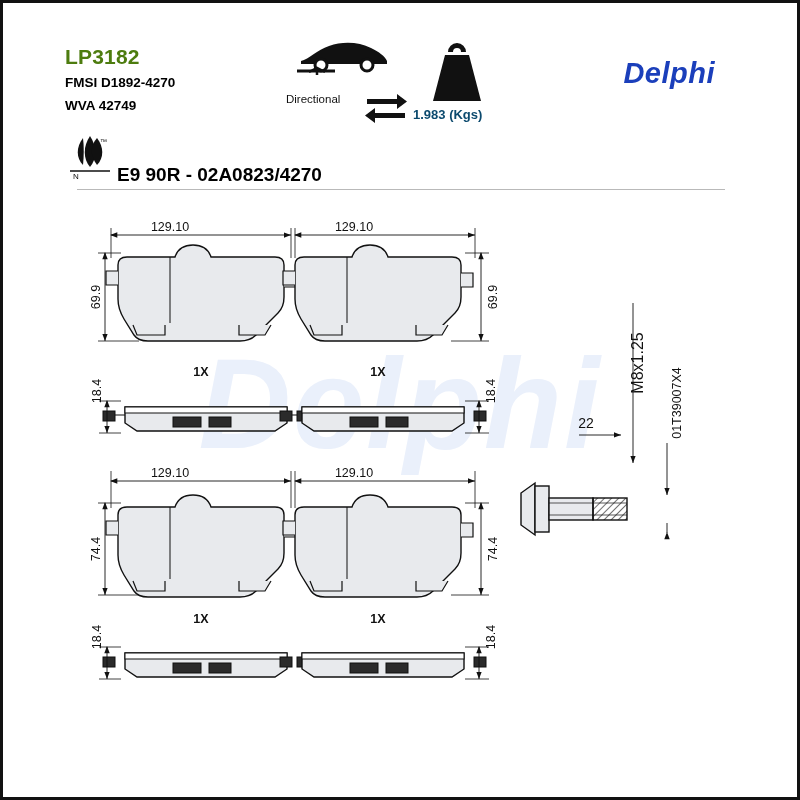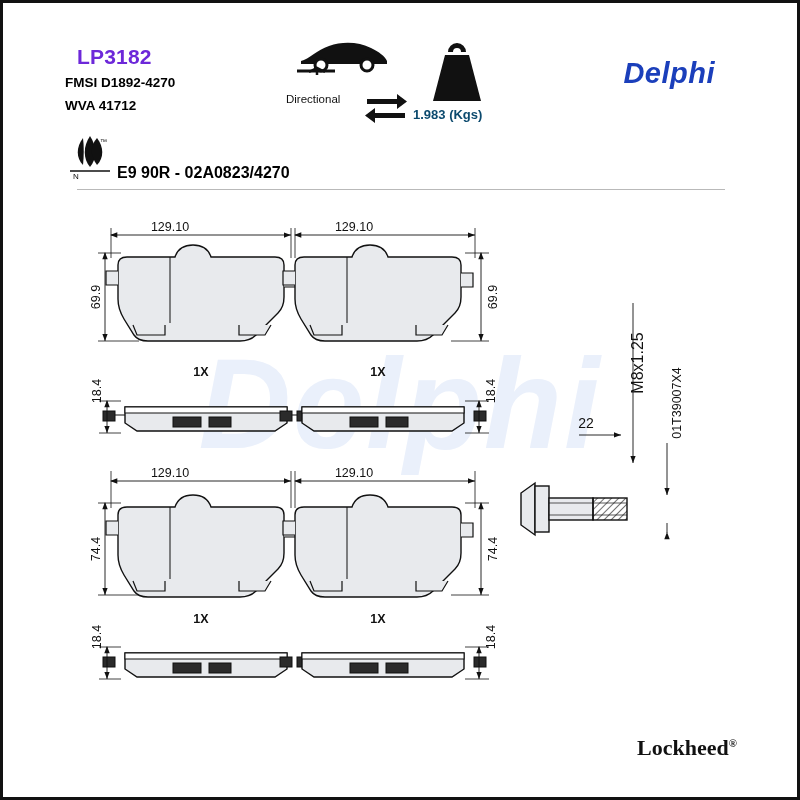--- a/index.html
+++ b/index.html
@@ -23,22 +23,21 @@
   }
 
   
   .hdr-code {
     position: absolute;
     left: 62px;
     top: 42px;
     font-size: 21px;
     font-weight: bold;
     letter-spacing: .2px;
-    color: #6d28d9;
-    margin-left: 12px;
+    color: #4d7c0f;
   }
   .hdr-fmsi {
     position: absolute;
     left: 62px;
     top: 72px;
     font-size: 13.5px;
     font-weight: bold;
     color: #000;
   }
   .hdr-wva {
@@ -102,21 +101,21 @@
     position: absolute;
     left: 64px;
     top: 131px;
     width: 46px;
     height: 46px;
   }
   .ece-text {
     position: absolute;
     left: 114px;
     top: 161px;
-    font-size: 16px;
+    font-size: 19px;
     font-weight: bold;
     color: #000;
   }
 
   .hdr-rule {
     position: absolute;
     left: 74px;
     top: 186px;
     width: 648px;
     height: 1px;
@@ -165,21 +164,21 @@
 </style>
 </head>
 <body>
 
 <div id="sheet">
 
   <div class="watermark">Delphi</div>
 
   <div class="hdr-code">LP3182</div>
   <div class="hdr-fmsi">FMSI D1892-4270</div>
-  <div class="hdr-wva">WVA 41712</div>
+  <div class="hdr-wva">WVA 42749</div>
 
   <svg class="car-icon" viewBox="0 0 96 40">
     <path d="M6 24 C14 22 22 13 34 9 C48 4 64 5 76 11 C84 15 90 19 92 24 L92 27 L6 27 Z" fill="#111"></path>
     <circle cx="26" cy="28" r="6" fill="#fff" stroke="#111" stroke-width="3"></circle>
     <circle cx="72" cy="28" r="6" fill="#fff" stroke="#111" stroke-width="3"></circle>
     <path d="M2 34 L40 34" stroke="#111" stroke-width="3" fill="none"></path>
     <path d="M22 38 L22 31 M14 35 L22 31 L30 35" stroke="#111" stroke-width="2.5" fill="none"></path>
   </svg>
   <div class="dir-label">Directional</div>
   <svg class="dir-arrows" viewBox="0 0 46 32">
@@ -390,15 +389,14 @@
     
     
     
     
     
     
     
     
   </div>
 
-  <div class="footer-brand"><span>Lockheed</span><sup>®</sup></div>
 
 </div>
 
 </body></html>

